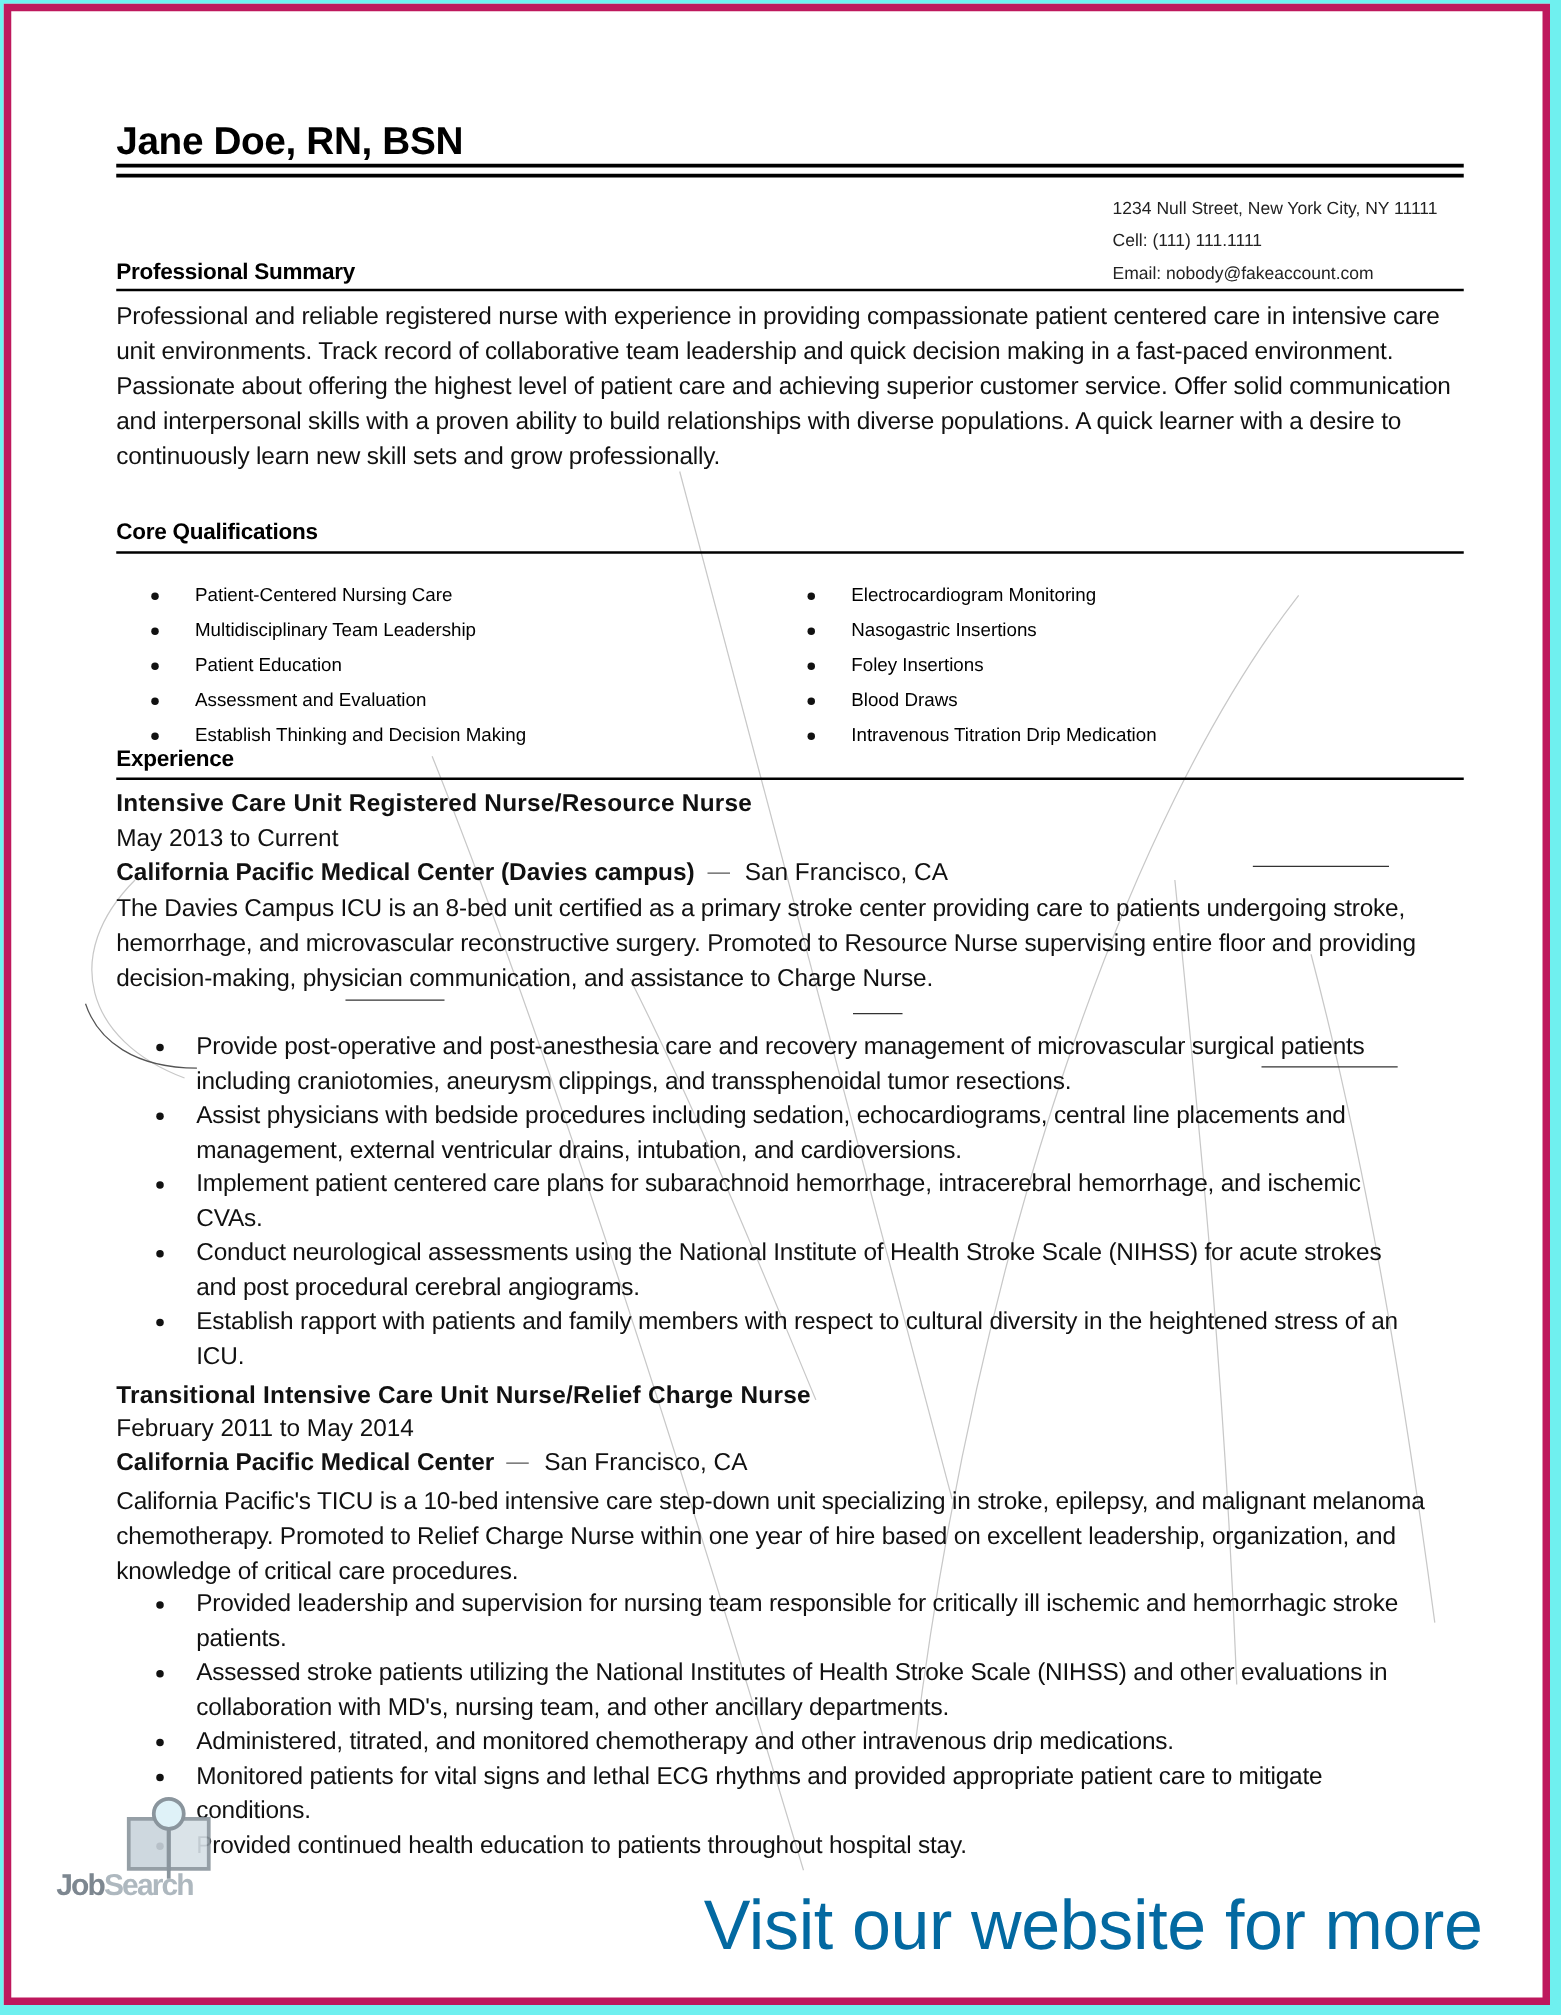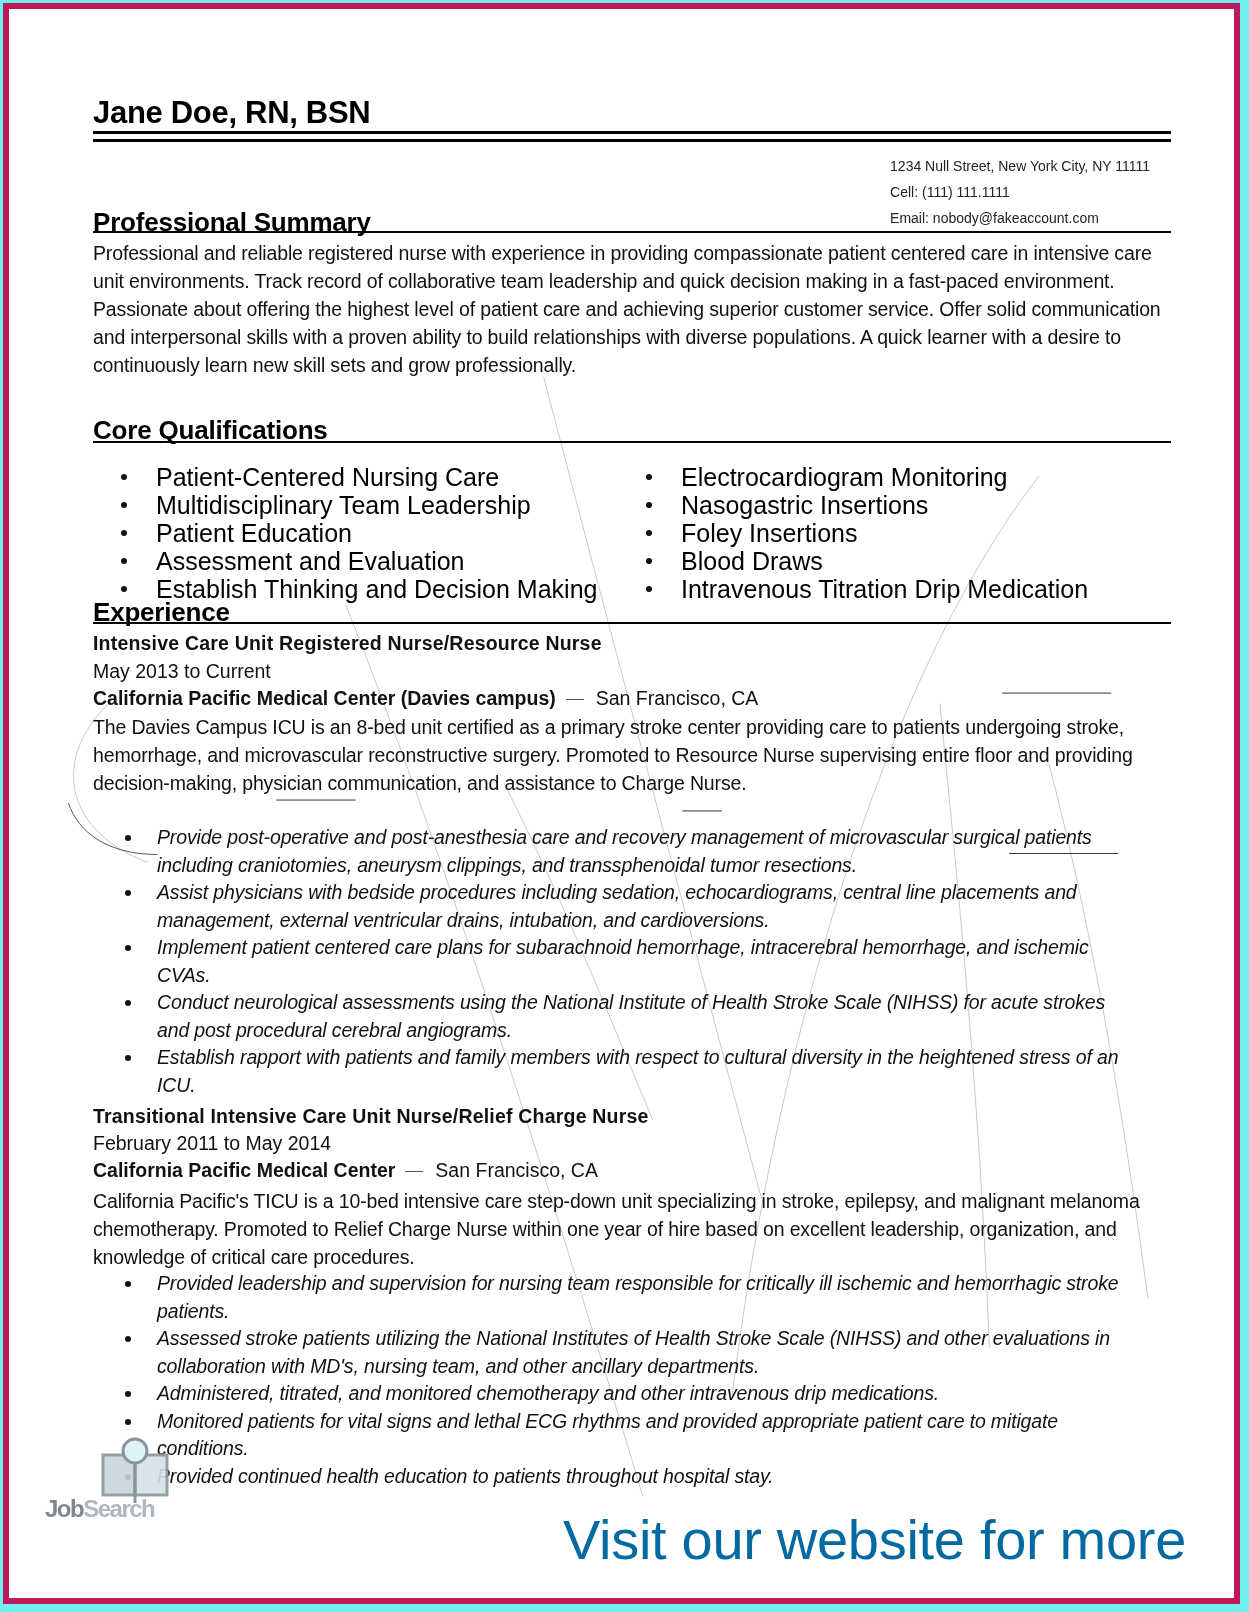--- a/index.html
+++ b/index.html
@@ -18,39 +18,39 @@
   .abs { position: absolute; }
   .name {
     left: 84px; top: 86px; font-size: 31px; font-weight: bold; letter-spacing: -0.3px;
   }
   .rule-thick { position: absolute; left: 84px; width: 1078px; height: 3px; background: #000; }
   .contact {
     position: absolute; right: 84px; text-align: left; font-size: 14px; color: #222;
     line-height: 26px; top: 144px;
   }
   .section-h {
-    position: absolute; left: 84px; font-size: 26px; font-weight: bold; letter-spacing: -0.2px;
+    position: absolute; left: 84px; font-size: 18px; font-weight: bold; letter-spacing: -0.2px;
   }
   .rule { position: absolute; left: 84px; width: 1078px; height: 2px; background: #000; }
   .para {
     position: absolute; left: 84px; width: 1090px; font-size: 19.5px; line-height: 28px; color: #111;
     letter-spacing: -0.15px;
   }
-  .qual-col { position: absolute; top: 454px; list-style: none; margin: 0; padding: 0; font-size: 25px; line-height: 28px; }
+  .qual-col { position: absolute; top: 454px; list-style: none; margin: 0; padding: 0; font-size: 15px; line-height: 28px; }
   .qual-col li { position: relative; padding-left: 35px; }
   .qual-col li::before, .bullets li::before {
     content: ""; position: absolute; left: 0; top: 11px; width: 6px; height: 6px; border-radius: 50%; background: #111;
   }
   .job-title { position: absolute; left: 84px; font-size: 19.5px; font-weight: bold; color: #111; letter-spacing: 0.2px; }
   .job-date { position: absolute; left: 84px; font-size: 19.5px; color: #111; }
   .employer { position: absolute; left: 84px; font-size: 19.5px; color: #111; }
   .employer b { font-weight: bold; }
   .employer .dash { display: inline-block; width: 18px; height: 1px; background: #555; vertical-align: middle; margin: 0 12px 0 10px; }
   .bullets { position: absolute; left: 116px; width: 1010px; list-style: none; margin: 0; padding: 0; font-size: 19.5px; line-height: 27.5px; color: #111; letter-spacing: -0.15px;}
-  .bullets li { position: relative; padding-left: 32px; font-style: italic; }
+  .bullets li { position: relative; padding-left: 32px; }
   .watermark { position: absolute; left: 0; top: 0; width: 100%; height: 100%; pointer-events: none; }
   .logo { position: absolute; left: 48px; top: 1424px; width: 150px; height: 100px; }
   .logo-text { position: absolute; left: 36px; top: 1486px; font-size: 24px; font-weight: bold; letter-spacing: -1.5px; text-align: center; }
   .logo-text .job { color: #7d8790; }
   .logo-text .search { color: #aeb8bf; }
   .visit { position: absolute; right: 48px; top: 1498px; font-size: 56px; color: #0369a1; letter-spacing: -0.3px; }
 </style>
 </head>
 <body>
 

